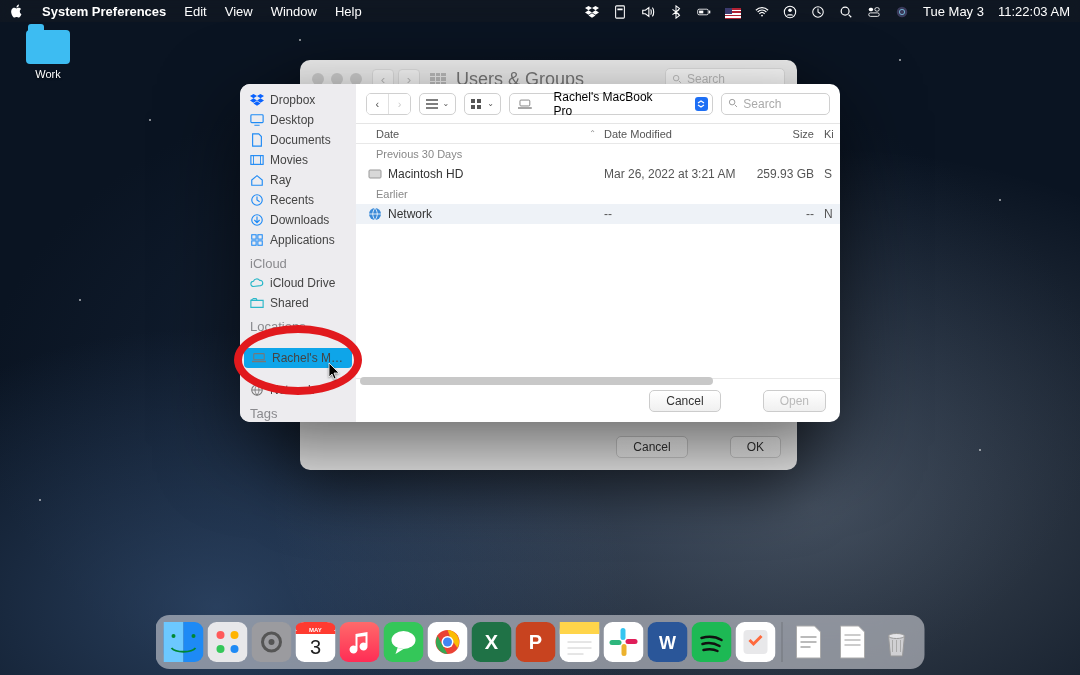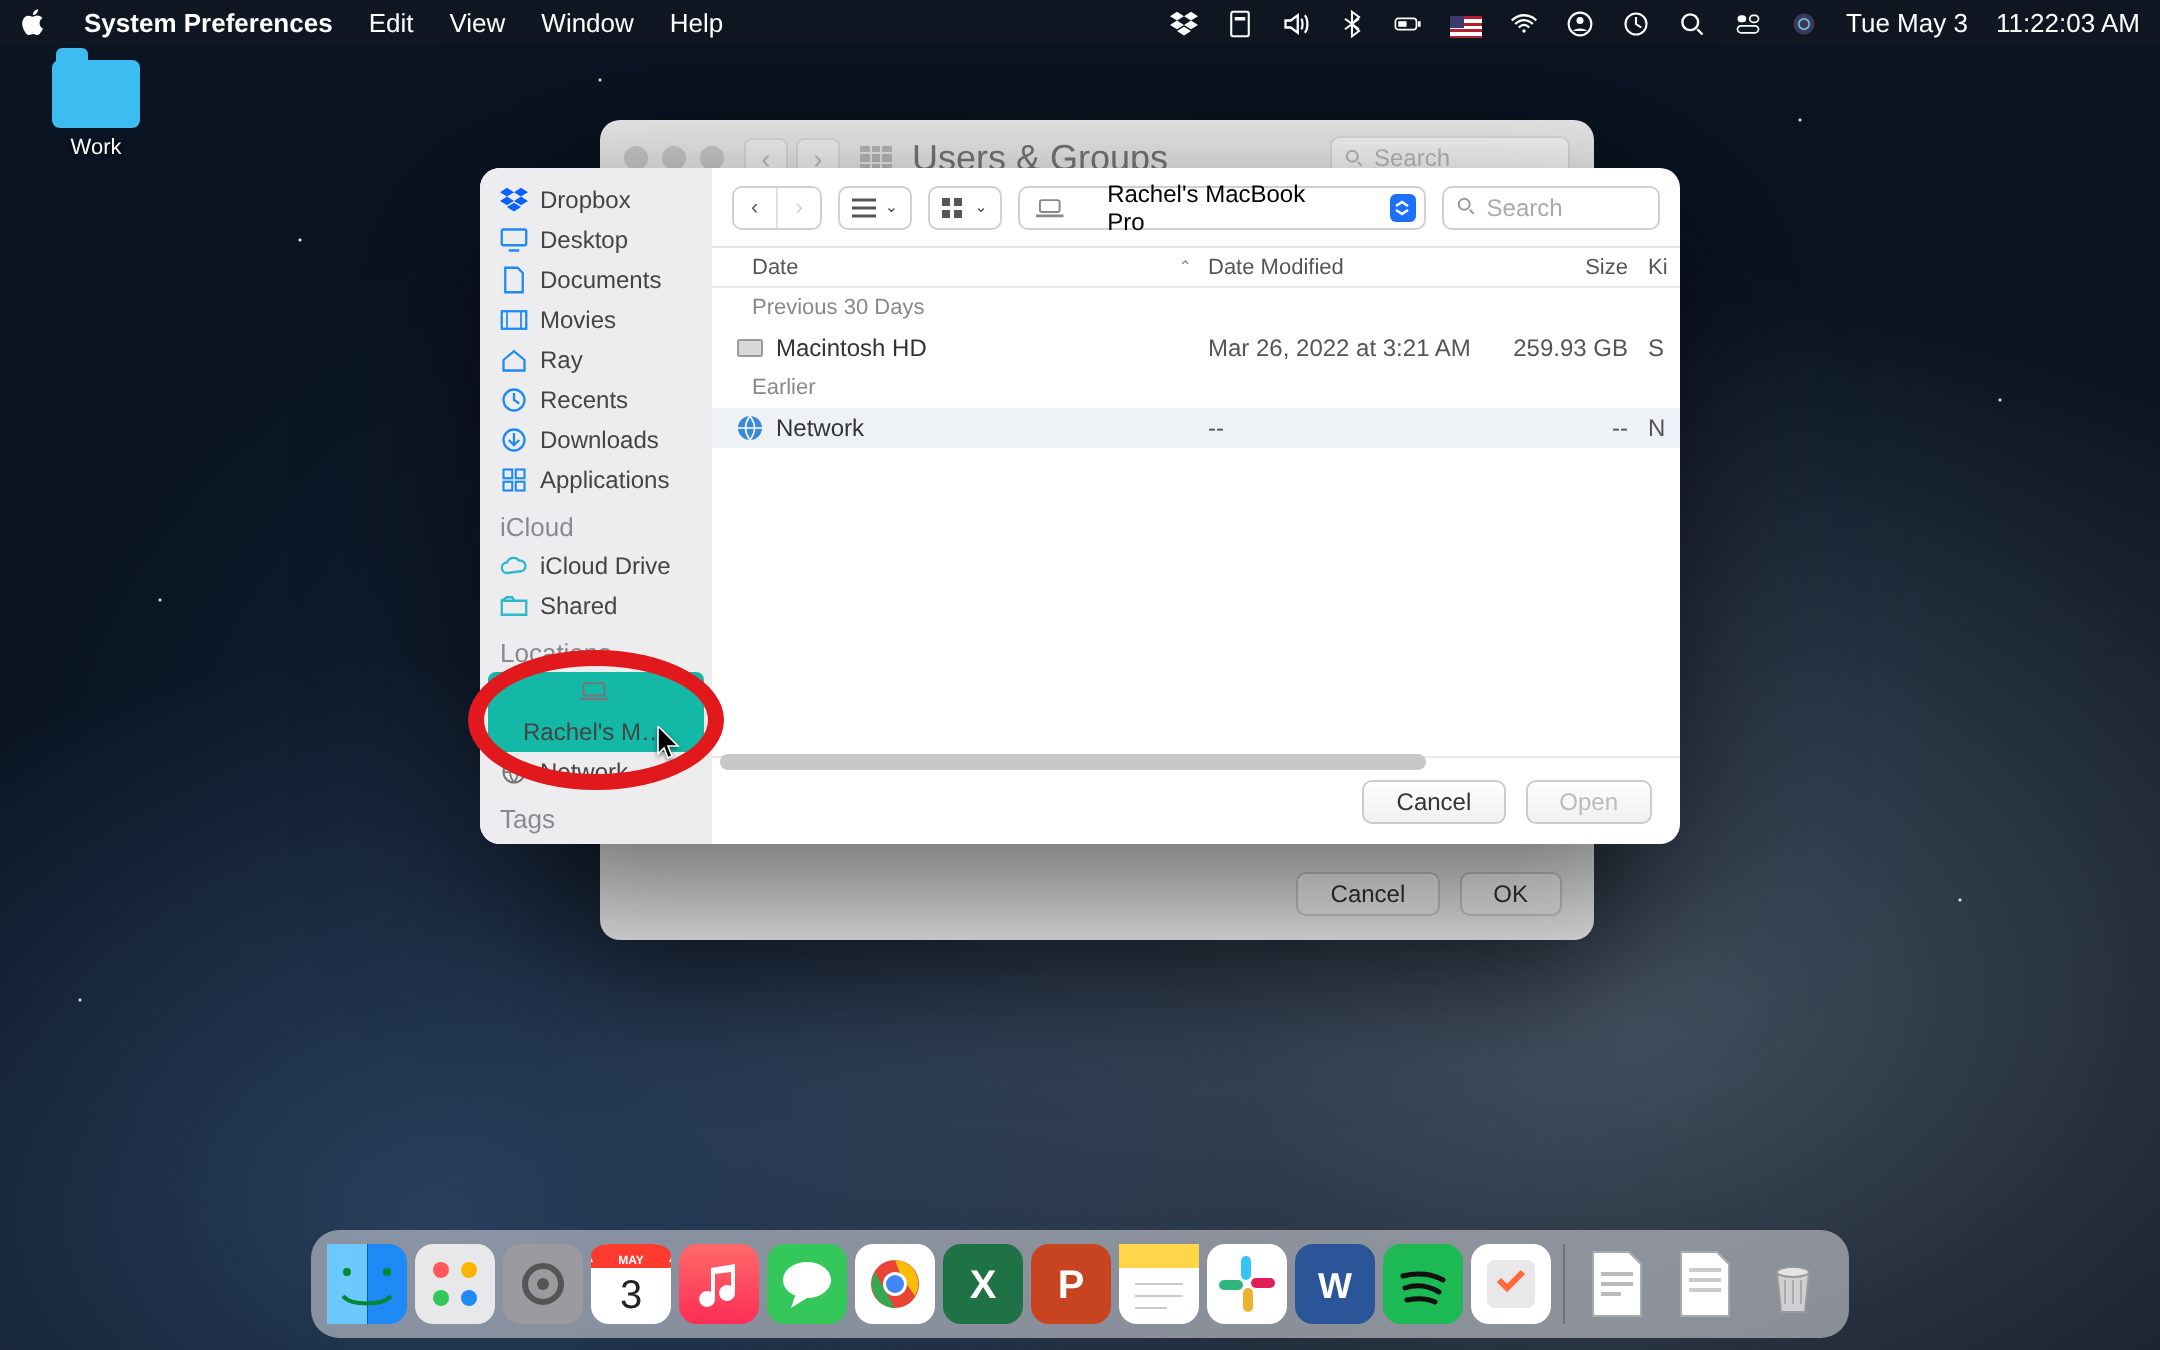--- a/index.html
+++ b/index.html
@@ -53,30 +53,30 @@
   .syspref .sp-header{height:38px;display:flex;align-items:center;padding:0 12px;gap:10px;color:#888;}
   .traffic{display:flex;gap:7px;}
   .traffic span{width:12px;height:12px;border-radius:50%;background:#ccc;}
   .sp-nav{display:flex;gap:4px;}
   .sp-nav button{width:22px;height:20px;border:1px solid #ddd;background:#f5f5f5;border-radius:4px;color:#bbb;}
   .sp-grid{width:16px;height:12px;display:grid;grid-template-columns:repeat(3,1fr);grid-template-rows:repeat(3,1fr);gap:1px;}
   .sp-grid i{background:#bbb;}
   .sp-title{color:#777;font-size:18px;}
   .sp-search{margin-left:auto;width:120px;height:22px;border:1px solid #ddd;border-radius:5px;background:#fafafa;display:flex;align-items:center;padding:0 6px;color:#bbb;font-size:12px;gap:4px;}
   .sp-footer{position:absolute;bottom:12px;right:16px;display:flex;gap:10px;}
-  .mac-btn{height:22px;padding:0 16px;border:1px solid #ccc;border-radius:5px;background:linear-gradient(#fff,#f0f0f0);font-size:12px;color:#333;}
+  .mac-btn{height:22px;padding:0 16px;border:1px solid #ccc;border-radius:5px;background:linear-gradient(#fff,#f0f0f0);font-size:12px;color:#333;margin-left:32px;}
   
   .sheet {
     position:absolute; top:84px; left:240px; width:600px; height:338px;
     background:#fff; border-radius:10px; box-shadow:0 25px 80px rgba(0,0,0,0.6);
     display:flex; overflow:hidden;
   }
   .sidebar{width:116px;background:#edecef;font-size:12px;color:#444;padding-top:6px;overflow:hidden;position:relative;}
   .sidebar .row{display:flex;align-items:center;gap:6px;padding:3px 10px;white-space:nowrap;overflow:hidden;text-overflow:ellipsis;}
-  .sidebar .row.sel{background:#14b8a6;border-radius:4px;margin:0 4px;padding-left:8px;flex-direction:column;}
+  .sidebar .row.sel{background:#0ea5e9;border-radius:4px;margin:12px 4px;padding-left:8px;}
   .sidebar .section{color:#8a8a8e;font-size:13px;padding:6px 10px 2px;}
   .sb-icon{width:14px;height:14px;flex-shrink:0;display:flex;align-items:center;justify-content:center;}
   .sb-icon svg{width:14px;height:14px;}
   .sheet-main{flex:1;display:flex;flex-direction:column;}
   .toolbar{height:40px;border-bottom:1px solid #e5e5e5;display:flex;align-items:center;padding:0 10px;gap:8px;}
   .tb-seg{display:flex;border:1px solid #d0d0d0;border-radius:5px;overflow:hidden;height:22px;}
   .tb-seg button{width:22px;background:#fff;border:none;color:#555;border-right:1px solid #e0e0e0;font-size:11px;}
   .tb-seg button:last-child{border-right:none;}
   .tb-view{display:flex;align-items:center;gap:4px;border:1px solid #d0d0d0;border-radius:5px;height:22px;padding:0 6px;font-size:11px;color:#555;}
   .tb-loc{margin:0 auto;display:flex;align-items:center;gap:22px;border:1px solid #d0d0d0;border-radius:5px;height:22px;padding:0 4px 0 8px;font-size:12px;}

